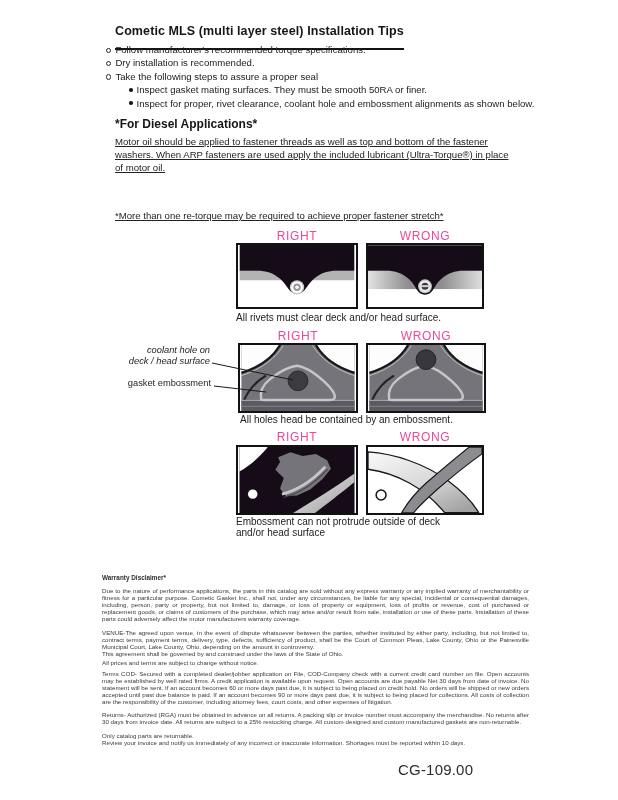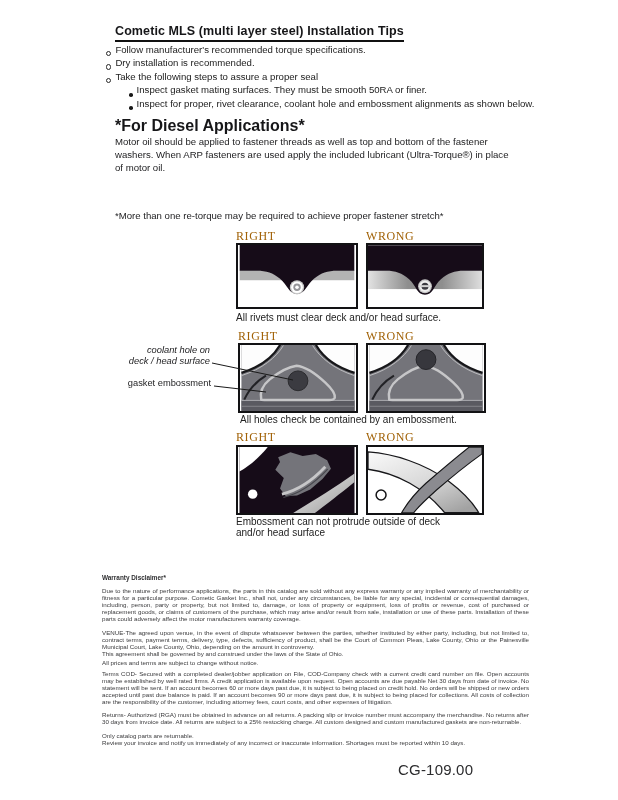--- a/index.html
+++ b/index.html
@@ -4,34 +4,34 @@
 <style>
   html,body{margin:0;padding:0;background:#ffffff;}
   .page{
     position:relative;width:618px;height:800px;background:#ffffff;
     font-family:"Liberation Sans", sans-serif;color:#1d1d1f;overflow:hidden;
   }
   .abs{position:absolute;}
   
   .title{
     left:115px;top:24px;font-size:12.5px;font-weight:bold;letter-spacing:.1px;
-    border-bottom:2px solid #111;padding-bottom:2px;display:inline-block;color:#161618;
+    border-bottom:2px solid #111;padding-bottom:10px;display:inline-block;color:#161618;
   }
   
   .bullets{left:106px;top:43px;width:430px;font-size:9.6px;line-height:13.4px;color:#222;}
-  .b-line{display:flex;align-items:flex-end;}
+  .b-line{display:flex;align-items:flex-start;}
   .marker{flex:0 0 auto;width:3.4px;height:3.4px;border-radius:50%;margin:4.6px 4px 0 0;}
   .marker.open{border:1px solid #2a2a2a;background:transparent;}
   .marker.fill{background:#191919;width:3.6px;height:3.6px;margin-top:4.8px;}
   .sub{margin-left:23px;}
   
-  .diesel-head{left:115px;top:117px;font-size:16px;font-weight:bold;color:#161618;}
-  .body-p{left:115px;width:402px;font-size:9.6px;line-height:13.2px;color:#232325;}
-  
-  .rw{font-size:12px;letter-spacing:.6px;color:#a16207;font-family:Liberation Serif, serif;}
+  .diesel-head{left:115px;top:117px;font-size:12px;font-weight:bold;color:#161618;}
+  .body-p{left:115px;width:402px;font-size:9.6px;line-height:13.2px;color:#232325;text-decoration:underline;}
+  
+  .rw{font-size:12px;letter-spacing:.6px;color:#ec4899;text-align:center;}
   .cap{font-size:10px;line-height:11px;color:#222;}
   .dbox{border:2px solid #121214;background:#fff;}
   .dbox svg{display:block;}
   .callout{font-size:9.3px;line-height:11px;color:#1e1e20;text-align:right;}
   
   .fine{left:102px;width:427px;font-size:6.2px;line-height:7px;color:#3a3a3c;text-align:justify;}
   .fine-head{font-weight:bold;font-size:6.4px;color:#2e2e30;text-align:left;}
   .fine.single{text-align:left;}
   .pagecode{left:398px;top:761px;font-size:15px;color:#2c2c2e;letter-spacing:.2px;}
 </style>
@@ -155,21 +155,21 @@
       <path d="M21,58 C19.5,51 22,43 30,36.5 C40,28.5 51,23 58.5,22 C67,23 79,30.5 89,40 C96,46.5 99.5,52 99,56 C98.6,57.6 96.5,58.3 93,58.3 L27,58.3 C23.5,58.3 21.5,58.3 21,58 Z" fill="none" stroke="#c6c6c8" stroke-width="2.6"></path>
       <circle cx="60" cy="15.5" r="10.5" fill="#37373d" stroke="#222226" stroke-width="1"></circle>
     </svg>
   </div>
 
   <svg class="abs" style="left:205px;top:358px;" width="100" height="40" viewBox="0 0 100 40">
     <line x1="7" y1="5" x2="88" y2="22" stroke="#1a1a1a" stroke-width="1"></line>
     <line x1="9" y1="28" x2="61" y2="34" stroke="#1a1a1a" stroke-width="1"></line>
   </svg>
 
-  <div class="abs cap" style="left:240px;top:414px;">All holes check be contained by an embossment.</div>
+  <div class="abs cap" style="left:240px;top:414px;">All holes head be contained by an embossment.</div>
 
   <div class="abs rw" style="left:236px;top:430px;width:122px;">RIGHT</div>
   <div class="abs rw" style="left:366px;top:430px;width:118px;">WRONG</div>
 
   <div class="abs dbox" style="left:236px;top:445px;">
     <svg width="118" height="66" viewBox="0 0 122 70">
       <defs>
         <linearGradient id="g3r" x1="0" y1="0" x2="1" y2="1">
           <stop offset="0" stop-color="#ededed"></stop>
             <stop offset="1" stop-color="#9b9b9b"></stop>

